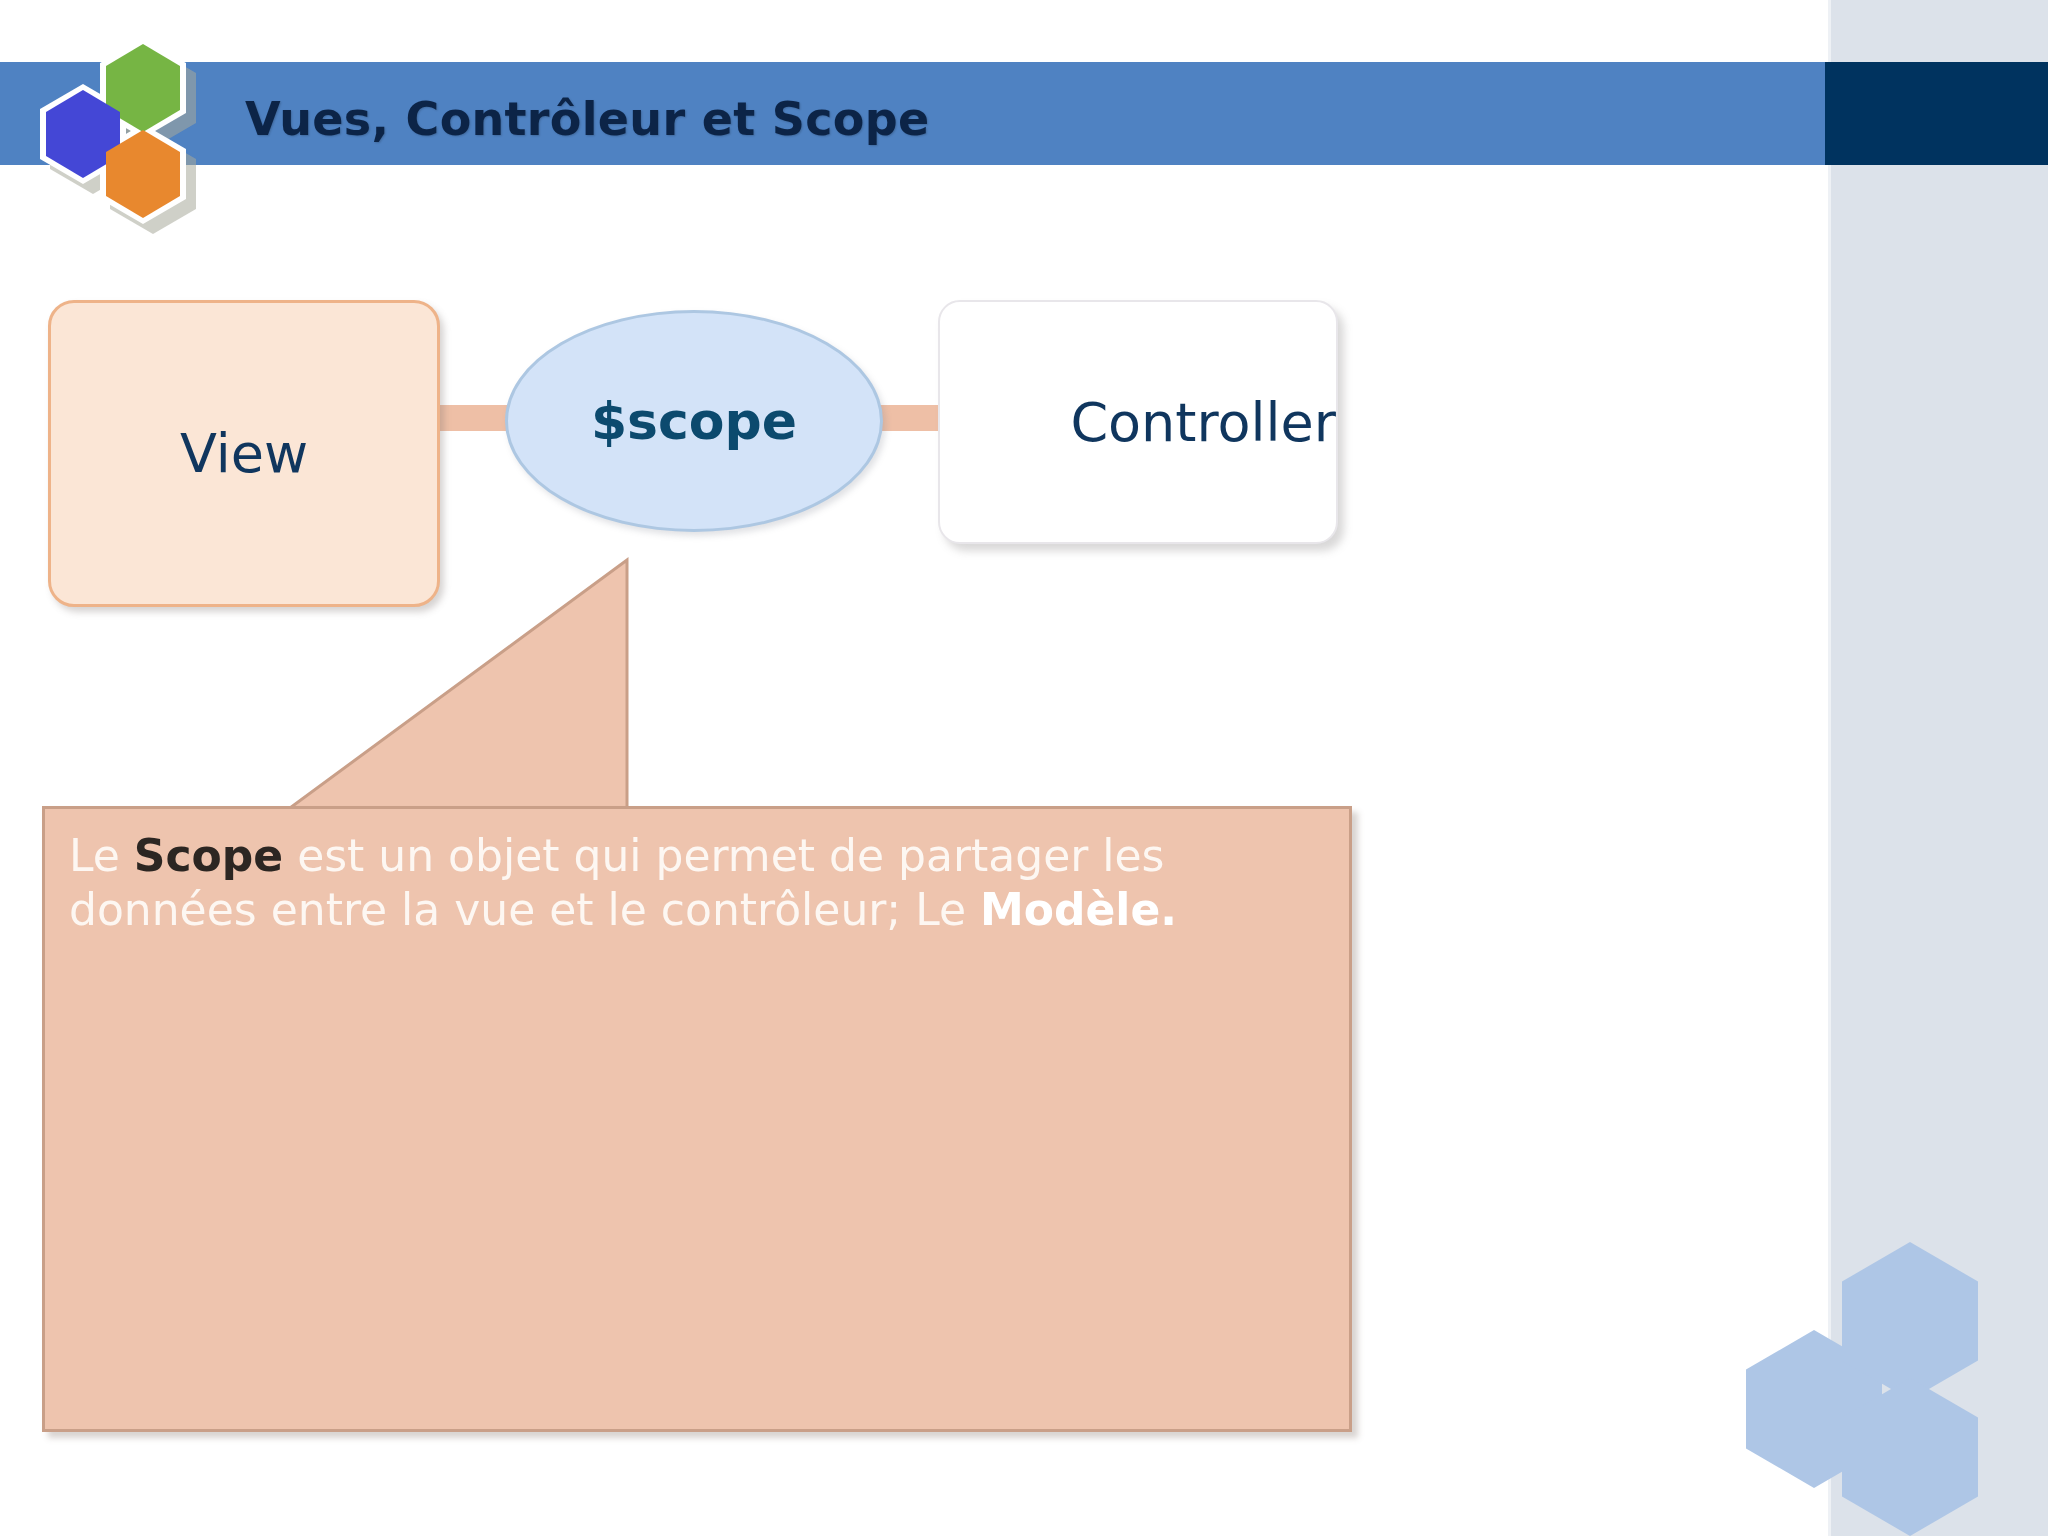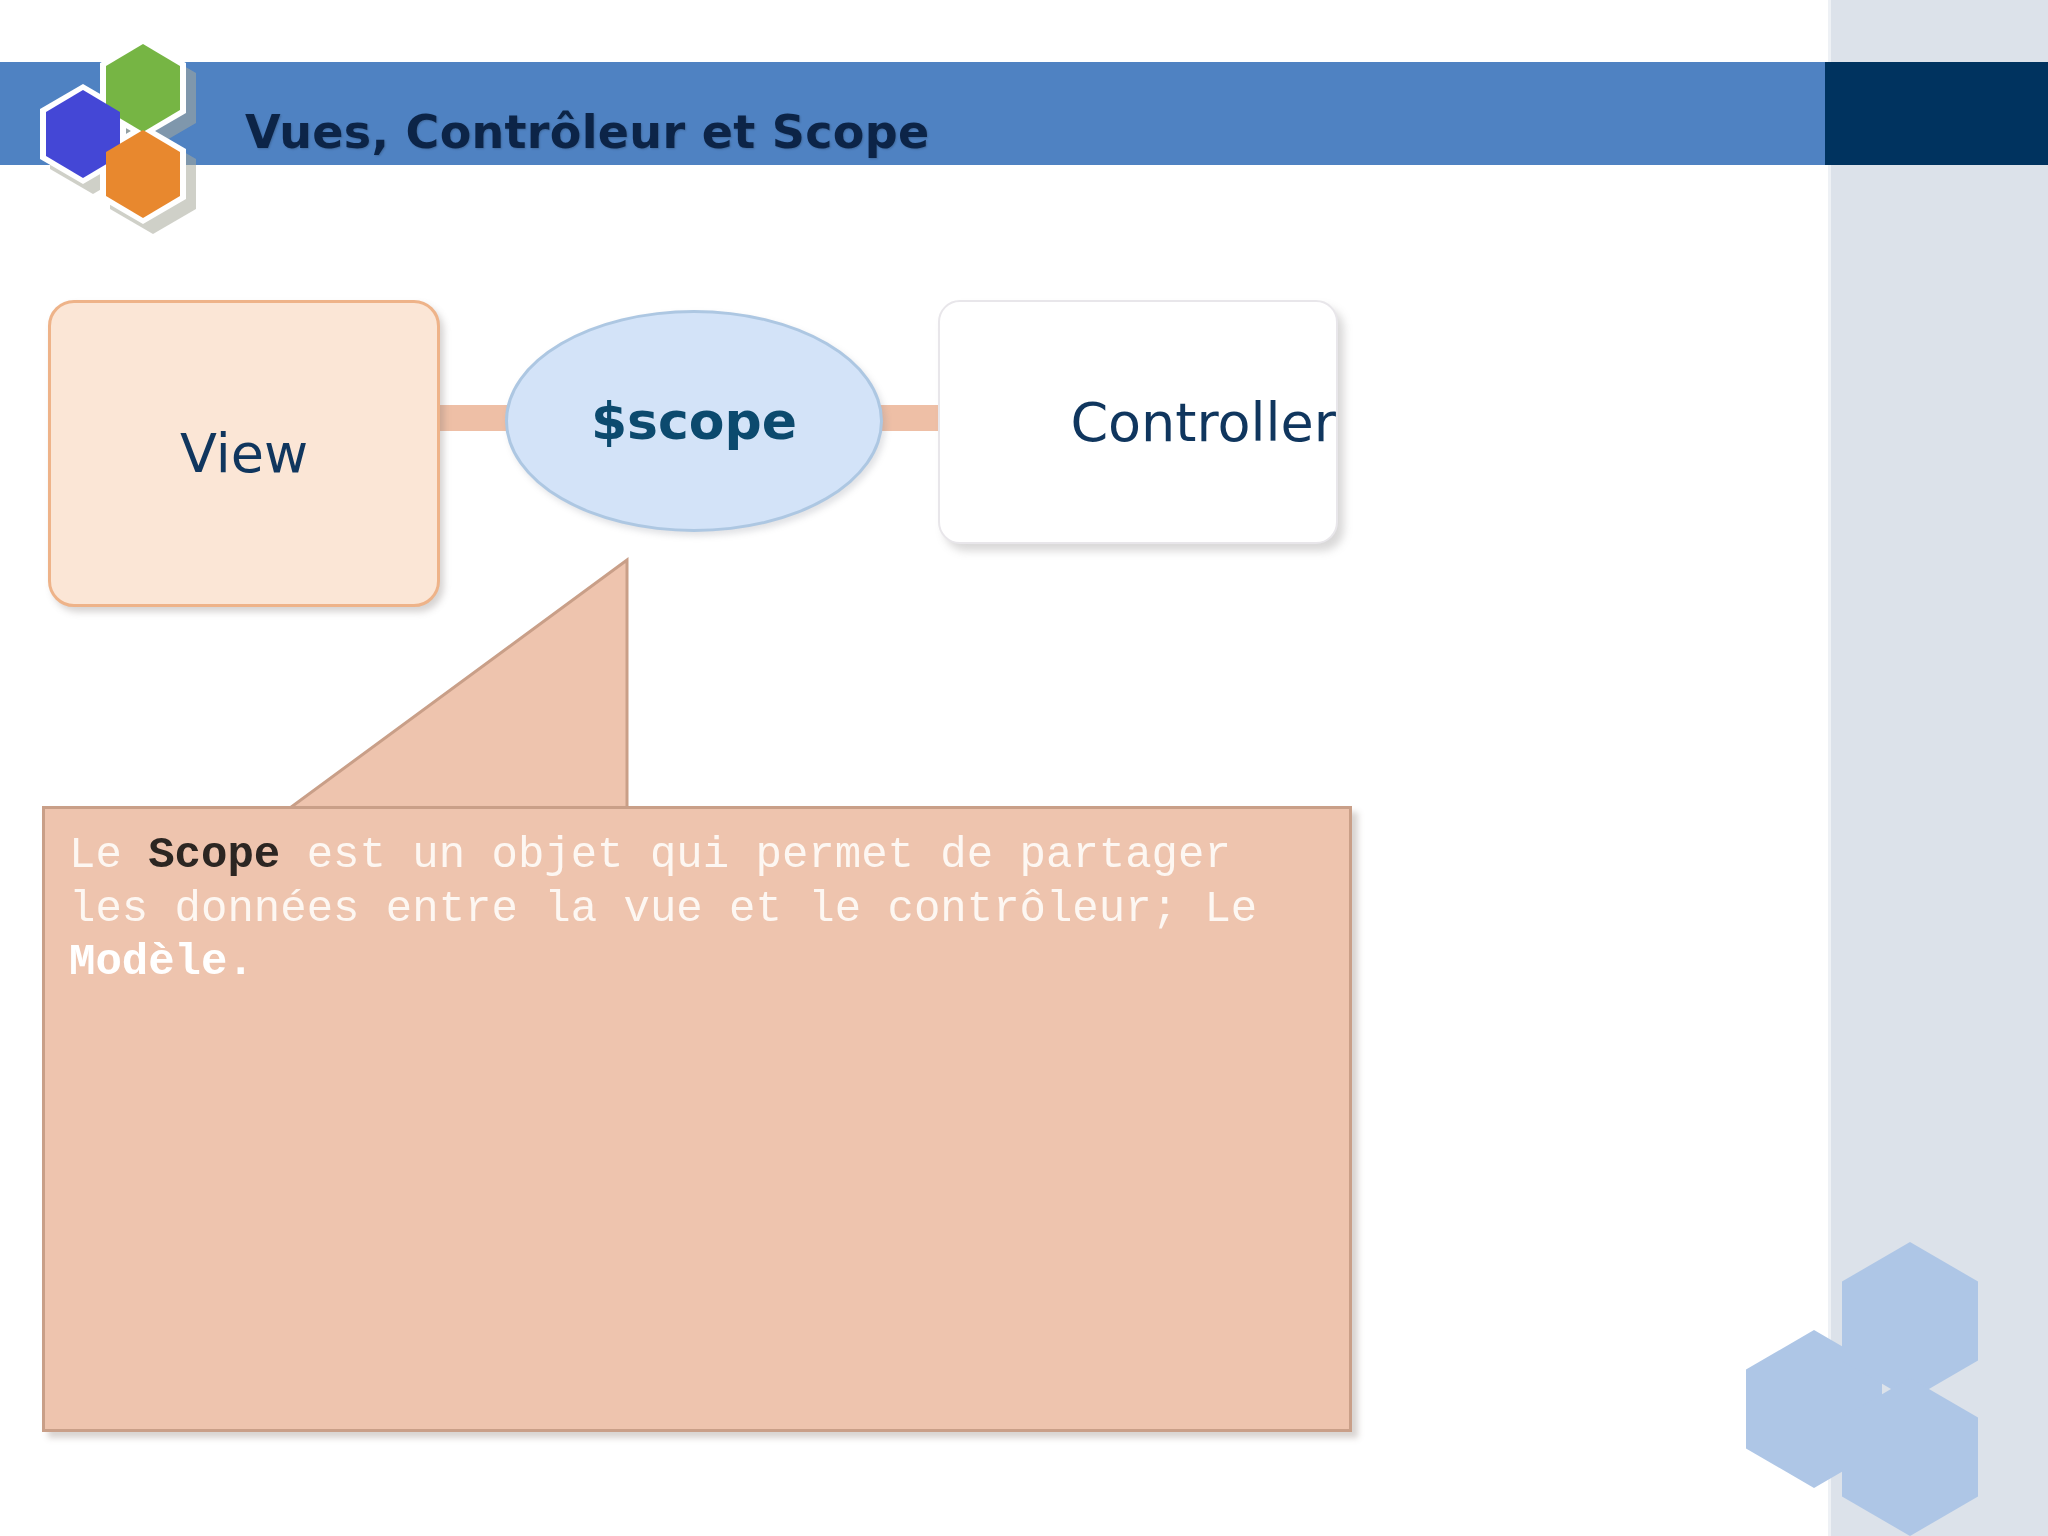--- a/index.html
+++ b/index.html
@@ -46,21 +46,21 @@
     position: absolute;
     left: 1825px;
     top: 62px;
     width: 223px;
     height: 103px;
     background: #00335f;
   }
   #header-title {
     position: absolute;
     left: 245px;
-    top: 105px;
+    top: 92px;
     font-size: 46px;
     font-weight: bold;
     color: #0c2447;
     letter-spacing: 0.3px;
     white-space: nowrap;
     text-shadow: 1px 1px 2px rgba(0,0,0,0.18);
   }
 
   
   #logo {
@@ -203,21 +203,20 @@
   }
 
   #callout-paragraph {
     position: absolute;
     left: 24px;
     top: 20px;
     width: 1250px;
     font-size: 44px;
     line-height: 1.22;
     color: #fdf7f2;
-    font-family: Liberation Mono, monospace;
   }
   #callout-paragraph .strong-dark {
     font-weight: bold;
     color: #2c2622;
   }
   #callout-paragraph .strong-light {
     font-weight: bold;
     color: #ffffff;
   }
 

